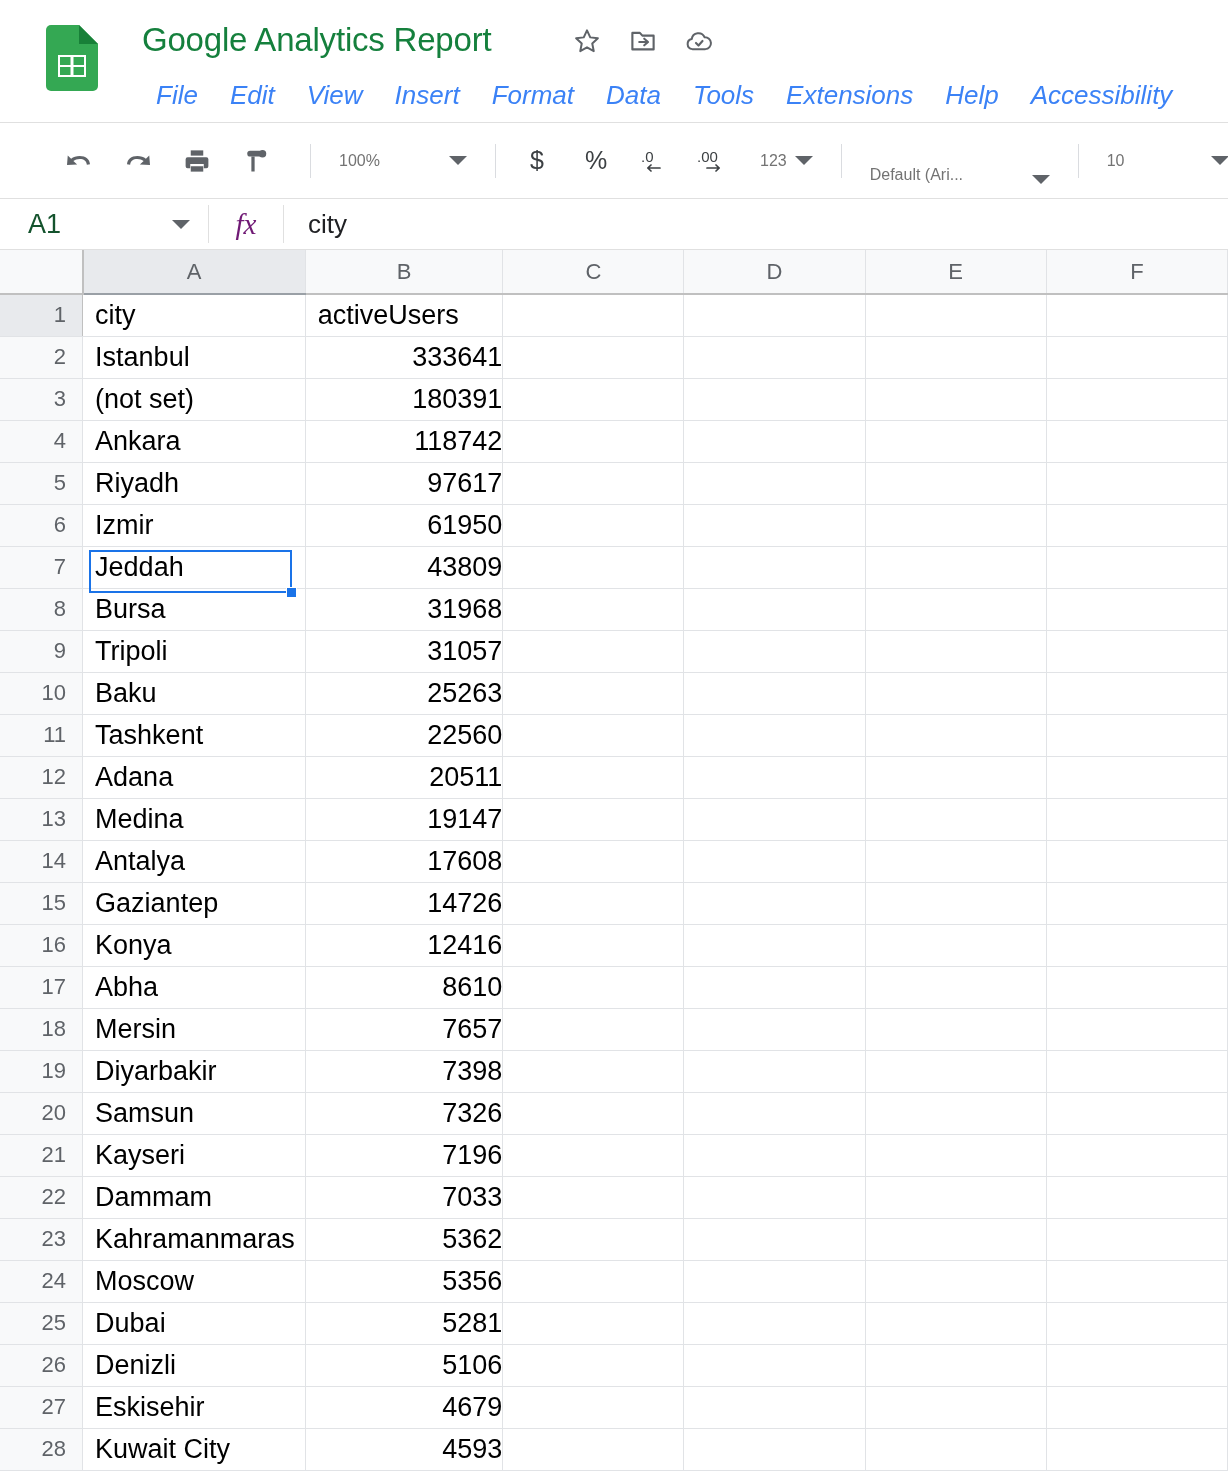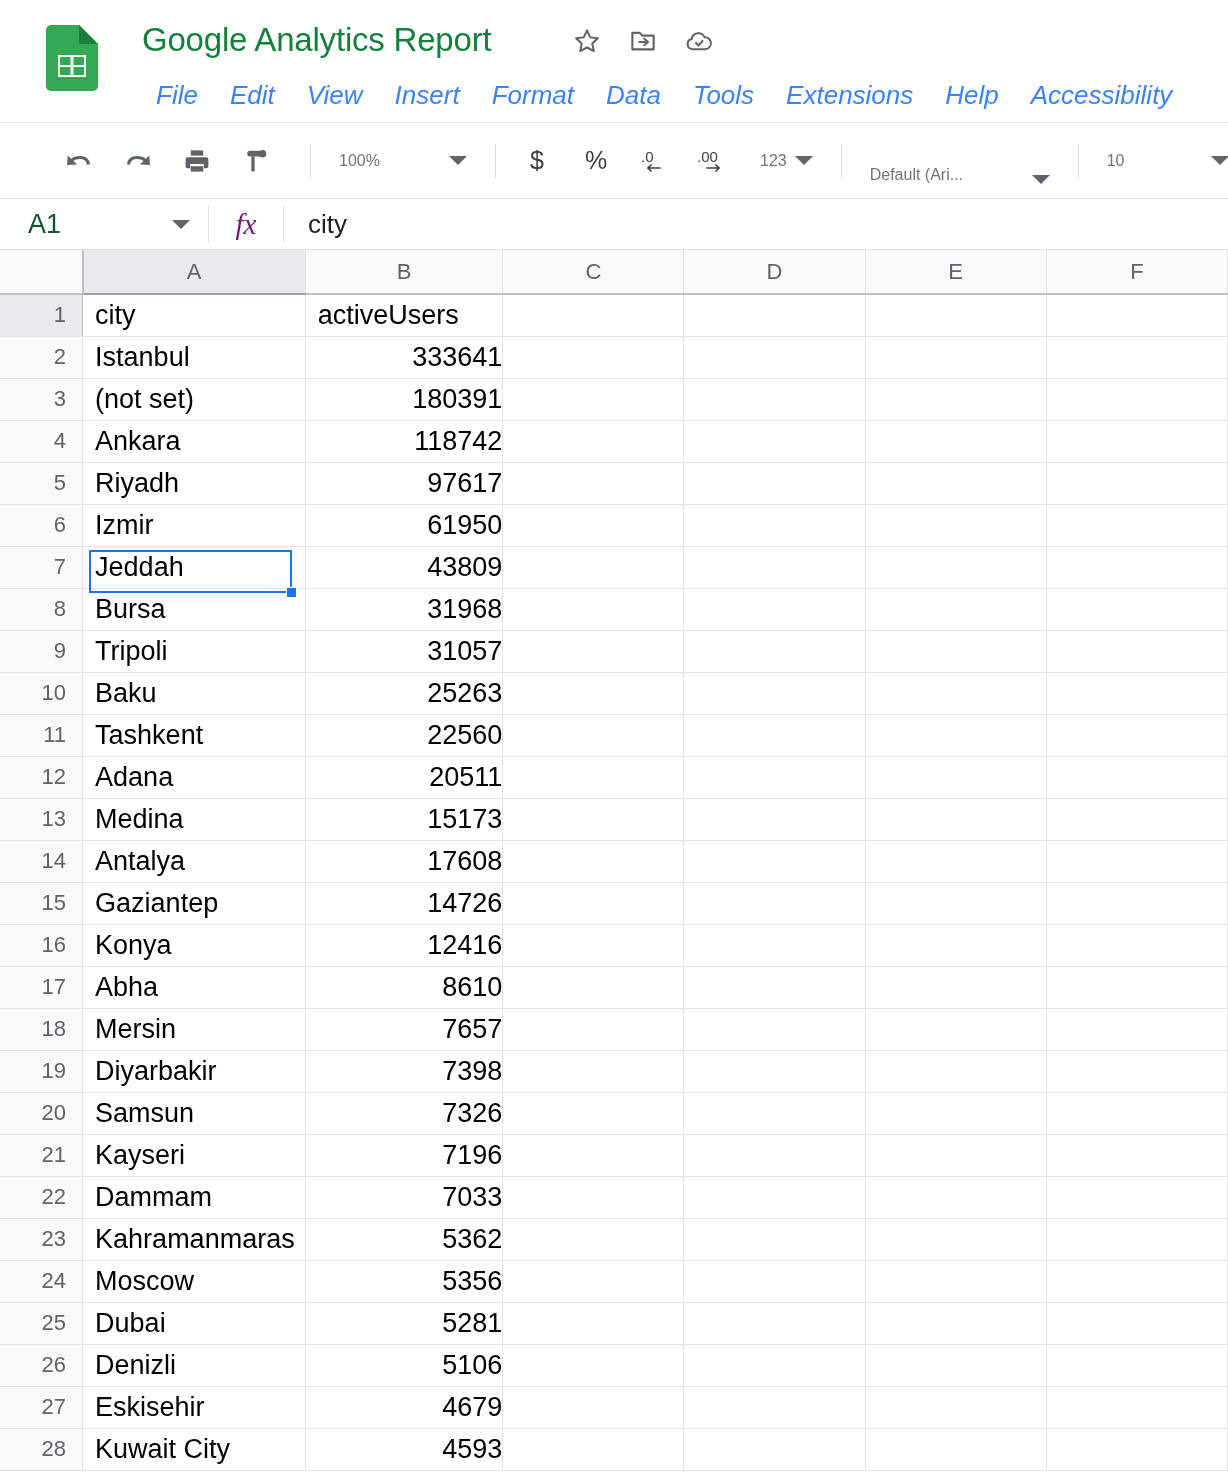--- a/index.html
+++ b/index.html
@@ -441,21 +441,21 @@
           <td class="cell txt col-a">Adana</td>
           <td class="cell num col-b">20511</td>
           <td class="cell col-c"></td>
           <td class="cell col-d"></td>
           <td class="cell col-e"></td>
           <td class="cell col-f"></td>
         </tr>
         <tr>
           <td class="rowhead">13</td>
           <td class="cell txt col-a">Medina</td>
-          <td class="cell num col-b">15173</td>
+          <td class="cell num col-b">19147</td>
           <td class="cell col-c"></td>
           <td class="cell col-d"></td>
           <td class="cell col-e"></td>
           <td class="cell col-f"></td>
         </tr>
         <tr>
           <td class="rowhead">14</td>
           <td class="cell txt col-a">Antalya</td>
           <td class="cell num col-b">17608</td>
           <td class="cell col-c"></td>

